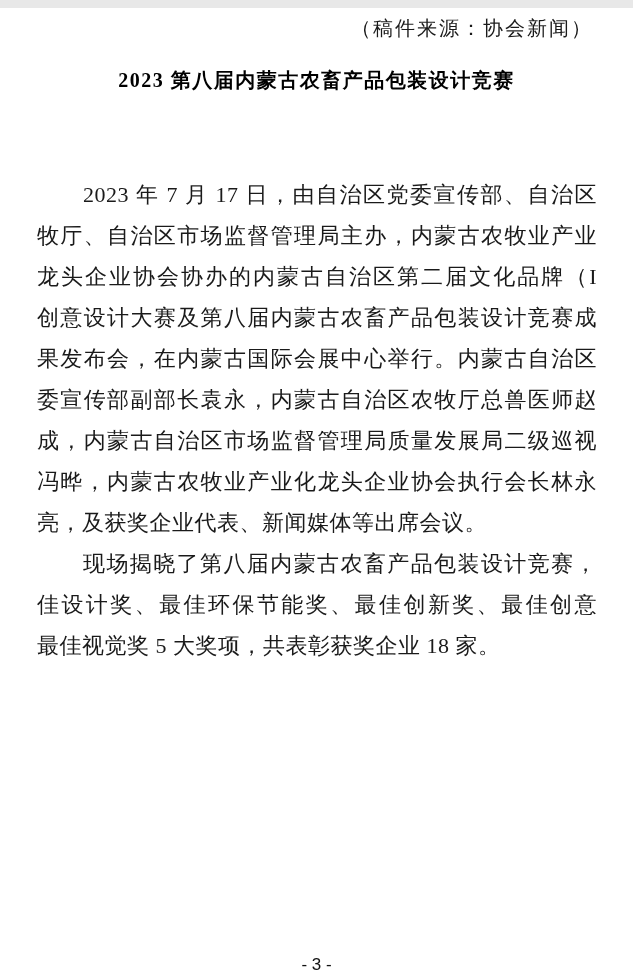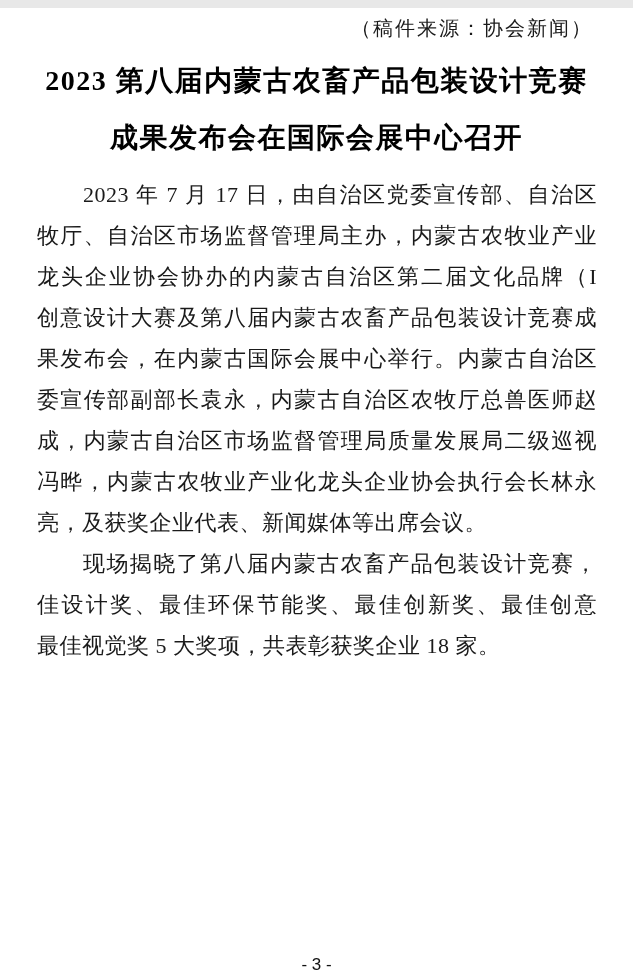--- a/index.html
+++ b/index.html
@@ -24,21 +24,21 @@
     color: #1a1a1a;
   }
   .doc-title {
     position: absolute;
     top: 44px;
     left: 20px;
     right: 20px;
     text-align: center;
     font-weight: bold;
     color: #000000;
-    font-size: 28px;
+    font-size: 20px;
     line-height: 57px;
     letter-spacing: 1.5px;
   }
   .body-text {
     position: absolute;
     top: 166px;
     left: 37px;
     right: 36px;
   }
   .line {
@@ -68,21 +68,20 @@
 </style>
 </head>
 <body>
 
 <div class="page">
 
   <div class="source-note">（稿件来源：协会新闻）</div>
 
   <div class="doc-title">
     <div>2023 第八届内蒙古农畜产品包装设计竞赛</div>
-    <div>成果发布会在国际会展中心召开</div>
   </div>
 
   <div class="body-text">
 
     <div>
       <div class="line indent">2023 年 7 月 17 日，由自治区党委宣传部、自治区农</div>
       <div class="line">牧厅、自治区市场监督管理局主办，内蒙古农牧业产业化</div>
       <div class="line">龙头企业协会协办的内蒙古自治区第二届文化品牌（IP）</div>
       <div class="line">创意设计大赛及第八届内蒙古农畜产品包装设计竞赛成</div>
       <div class="line">果发布会，在内蒙古国际会展中心举行。内蒙古自治区党</div>

